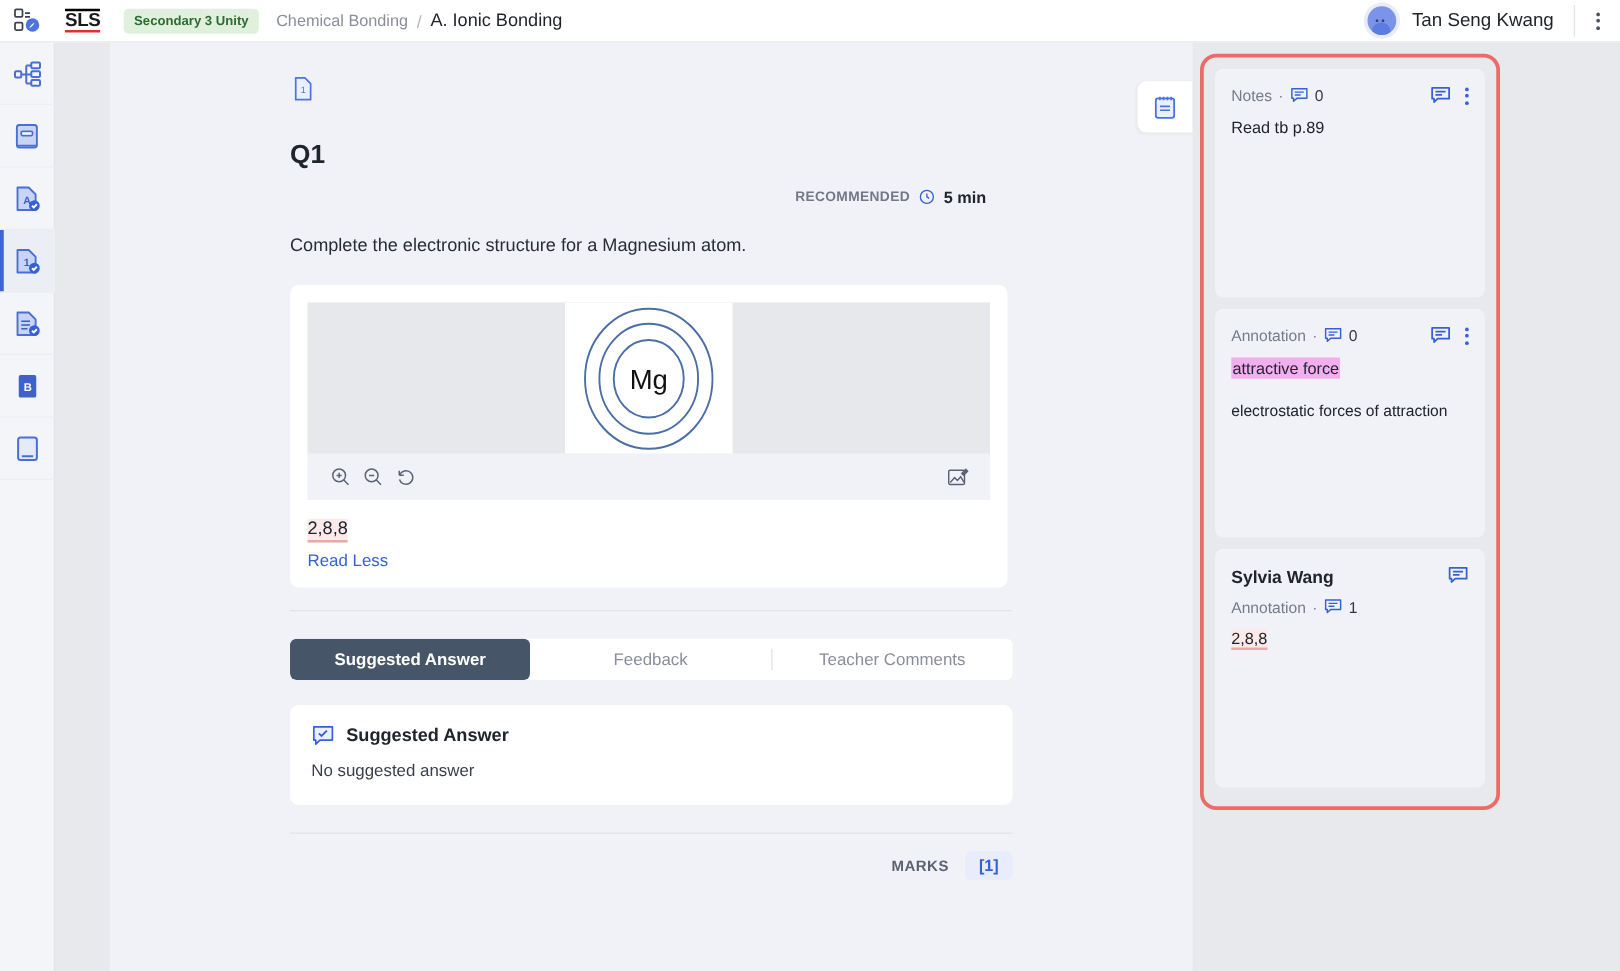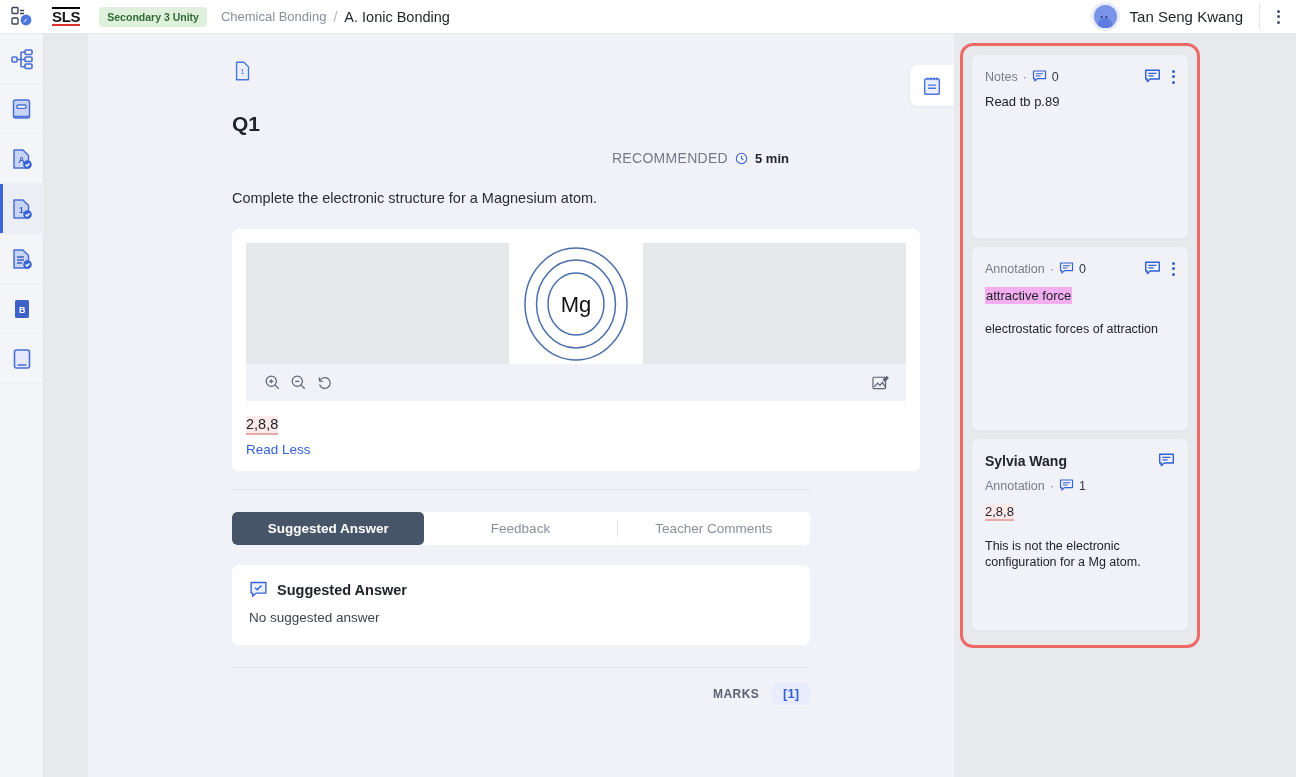--- a/index.html
+++ b/index.html
@@ -85,28 +85,28 @@
     margin-top: 23px; font-size: 14.5px; line-height: 22px; color: #282c35;
   }
   .hl-pink { background: #f2c2ef; padding: 1px 0; }
 
   .qlabel { padding-left: 144px; margin-top: 30px; font-size: 21px; font-weight: bold; color: #20242c; }
 
   .recrow {
     display: flex; align-items: center; justify-content: flex-end; gap: 7px;
     padding-right: 165px; margin-top: 14px;
   }
-  .rec-text { font-size: 14px; font-weight: normal; letter-spacing: 0.3px; color: #737889; }
+  .rec-text { font-size: 11px; font-weight: bold; letter-spacing: 0.3px; color: #737889; }
   .rec-min { font-size: 13px; font-weight: bold; color: #20242c; }
 
   .qtext { padding-left: 144px; margin-top: 24px; font-size: 14.5px; color: #282c35; }
 
   
   .acard {
-    margin: 23px 0 0 144px; width: 688px;
+    margin: 23px 0 0 144px; width: 574px;
     background: #ffffff; border-radius: 7px; padding: 14px;
   }
   .canvas {
     height: 121px; background: #e6e8ec; position: relative; overflow: hidden;
     display: flex; align-items: stretch; justify-content: center;
   }
   .canvas-img { width: 134px; background: #ffffff; display: flex; align-items: center; justify-content: center; }
 
   .canvas-toolbar {
     height: 37px; background: #f1f2f7;
@@ -487,17 +487,16 @@
               <path d="M1.8 2.4h14.4v9.2H6.6L3.4 14.4v-2.8H1.8z" fill="none" stroke="#3561d6" stroke-width="1.4" stroke-linejoin="round"></path>
               <path d="M4.6 5.6h8.6M4.6 8.4h5.6" stroke="#3561d6" stroke-width="1.3"></path>
             </svg>
           </span>
           <span class="nc-count">1</span>
         </span>
       </div>
       <div class="nc-sub">
         <span class="nc-quote-red">2,8,8</span>
       </div>
-      <div class="nc-comment">This is not the electronic configuration for a Mg atom.</div>
     </div>
 
   </div>
 </div>
 
 </body></html>

